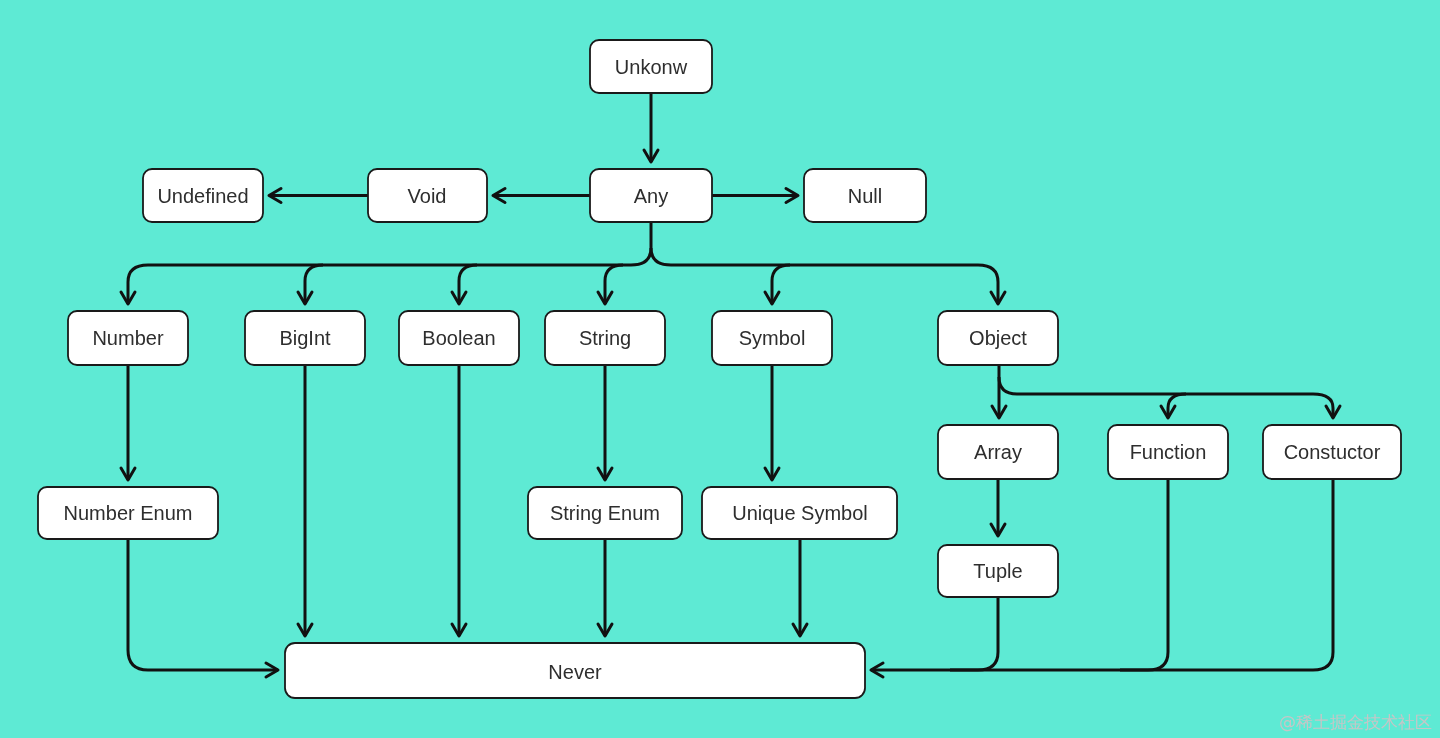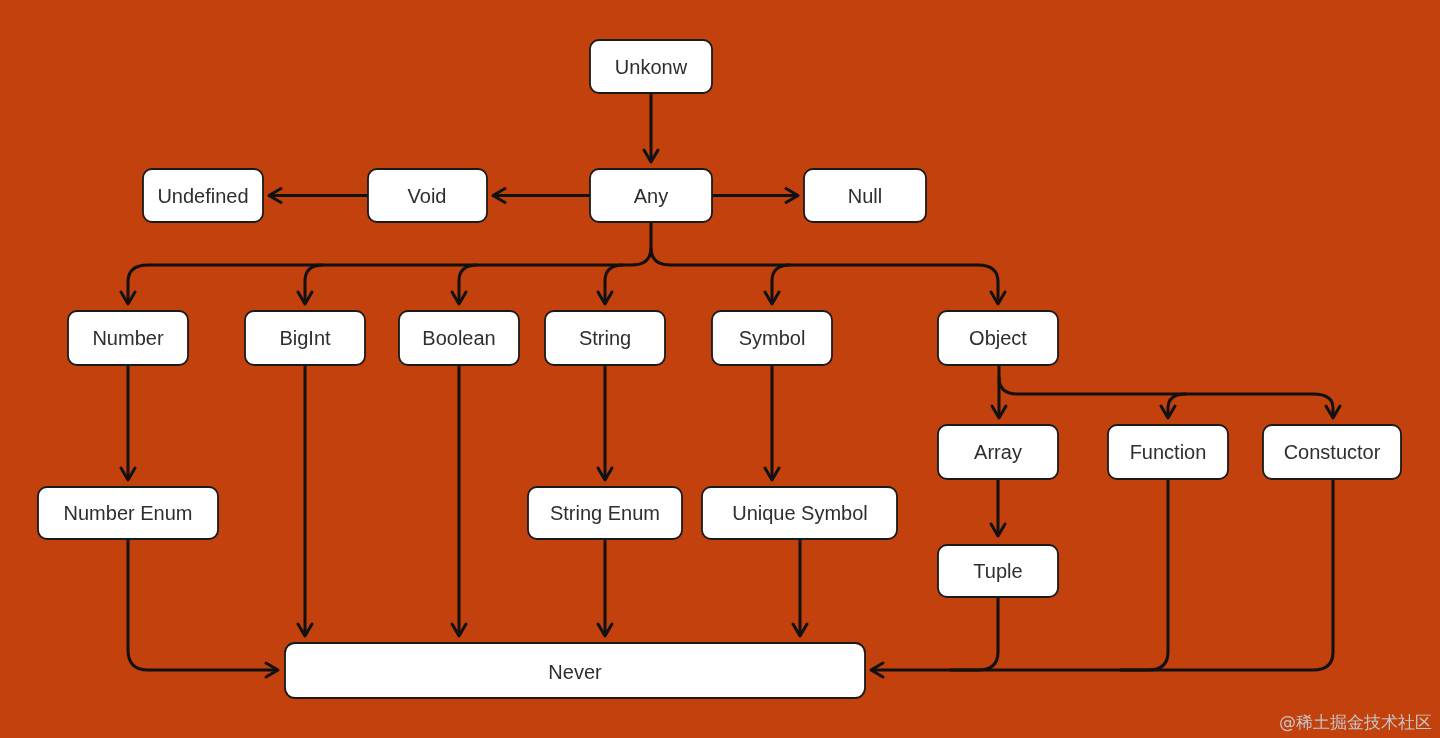--- a/index.html
+++ b/index.html
@@ -1,19 +1,19 @@
 <!DOCTYPE html>
 <html><head>
 <meta charset="utf-8">
 <style>
   html,body{margin:0;padding:0;background:#ffffff;}
   .canvas{
     position:relative;
     width:1440px;height:738px;
-    background:#c2410c;
+    background:#5eead4;
     font-family:"Liberation Sans","DejaVu Sans",sans-serif;
     overflow:hidden;
   }
   svg{display:block;}
   .edge{fill:none;stroke:#111111;stroke-width:3;stroke-linecap:butt;stroke-linejoin:round;}
   .node-box{fill:#ffffff;stroke:#1a1a1a;stroke-width:1.8;}
   .node-label{
     fill:#2e2e2e;
     font-size:20px;
     font-family:"Liberation Sans","DejaVu Sans",sans-serif;

